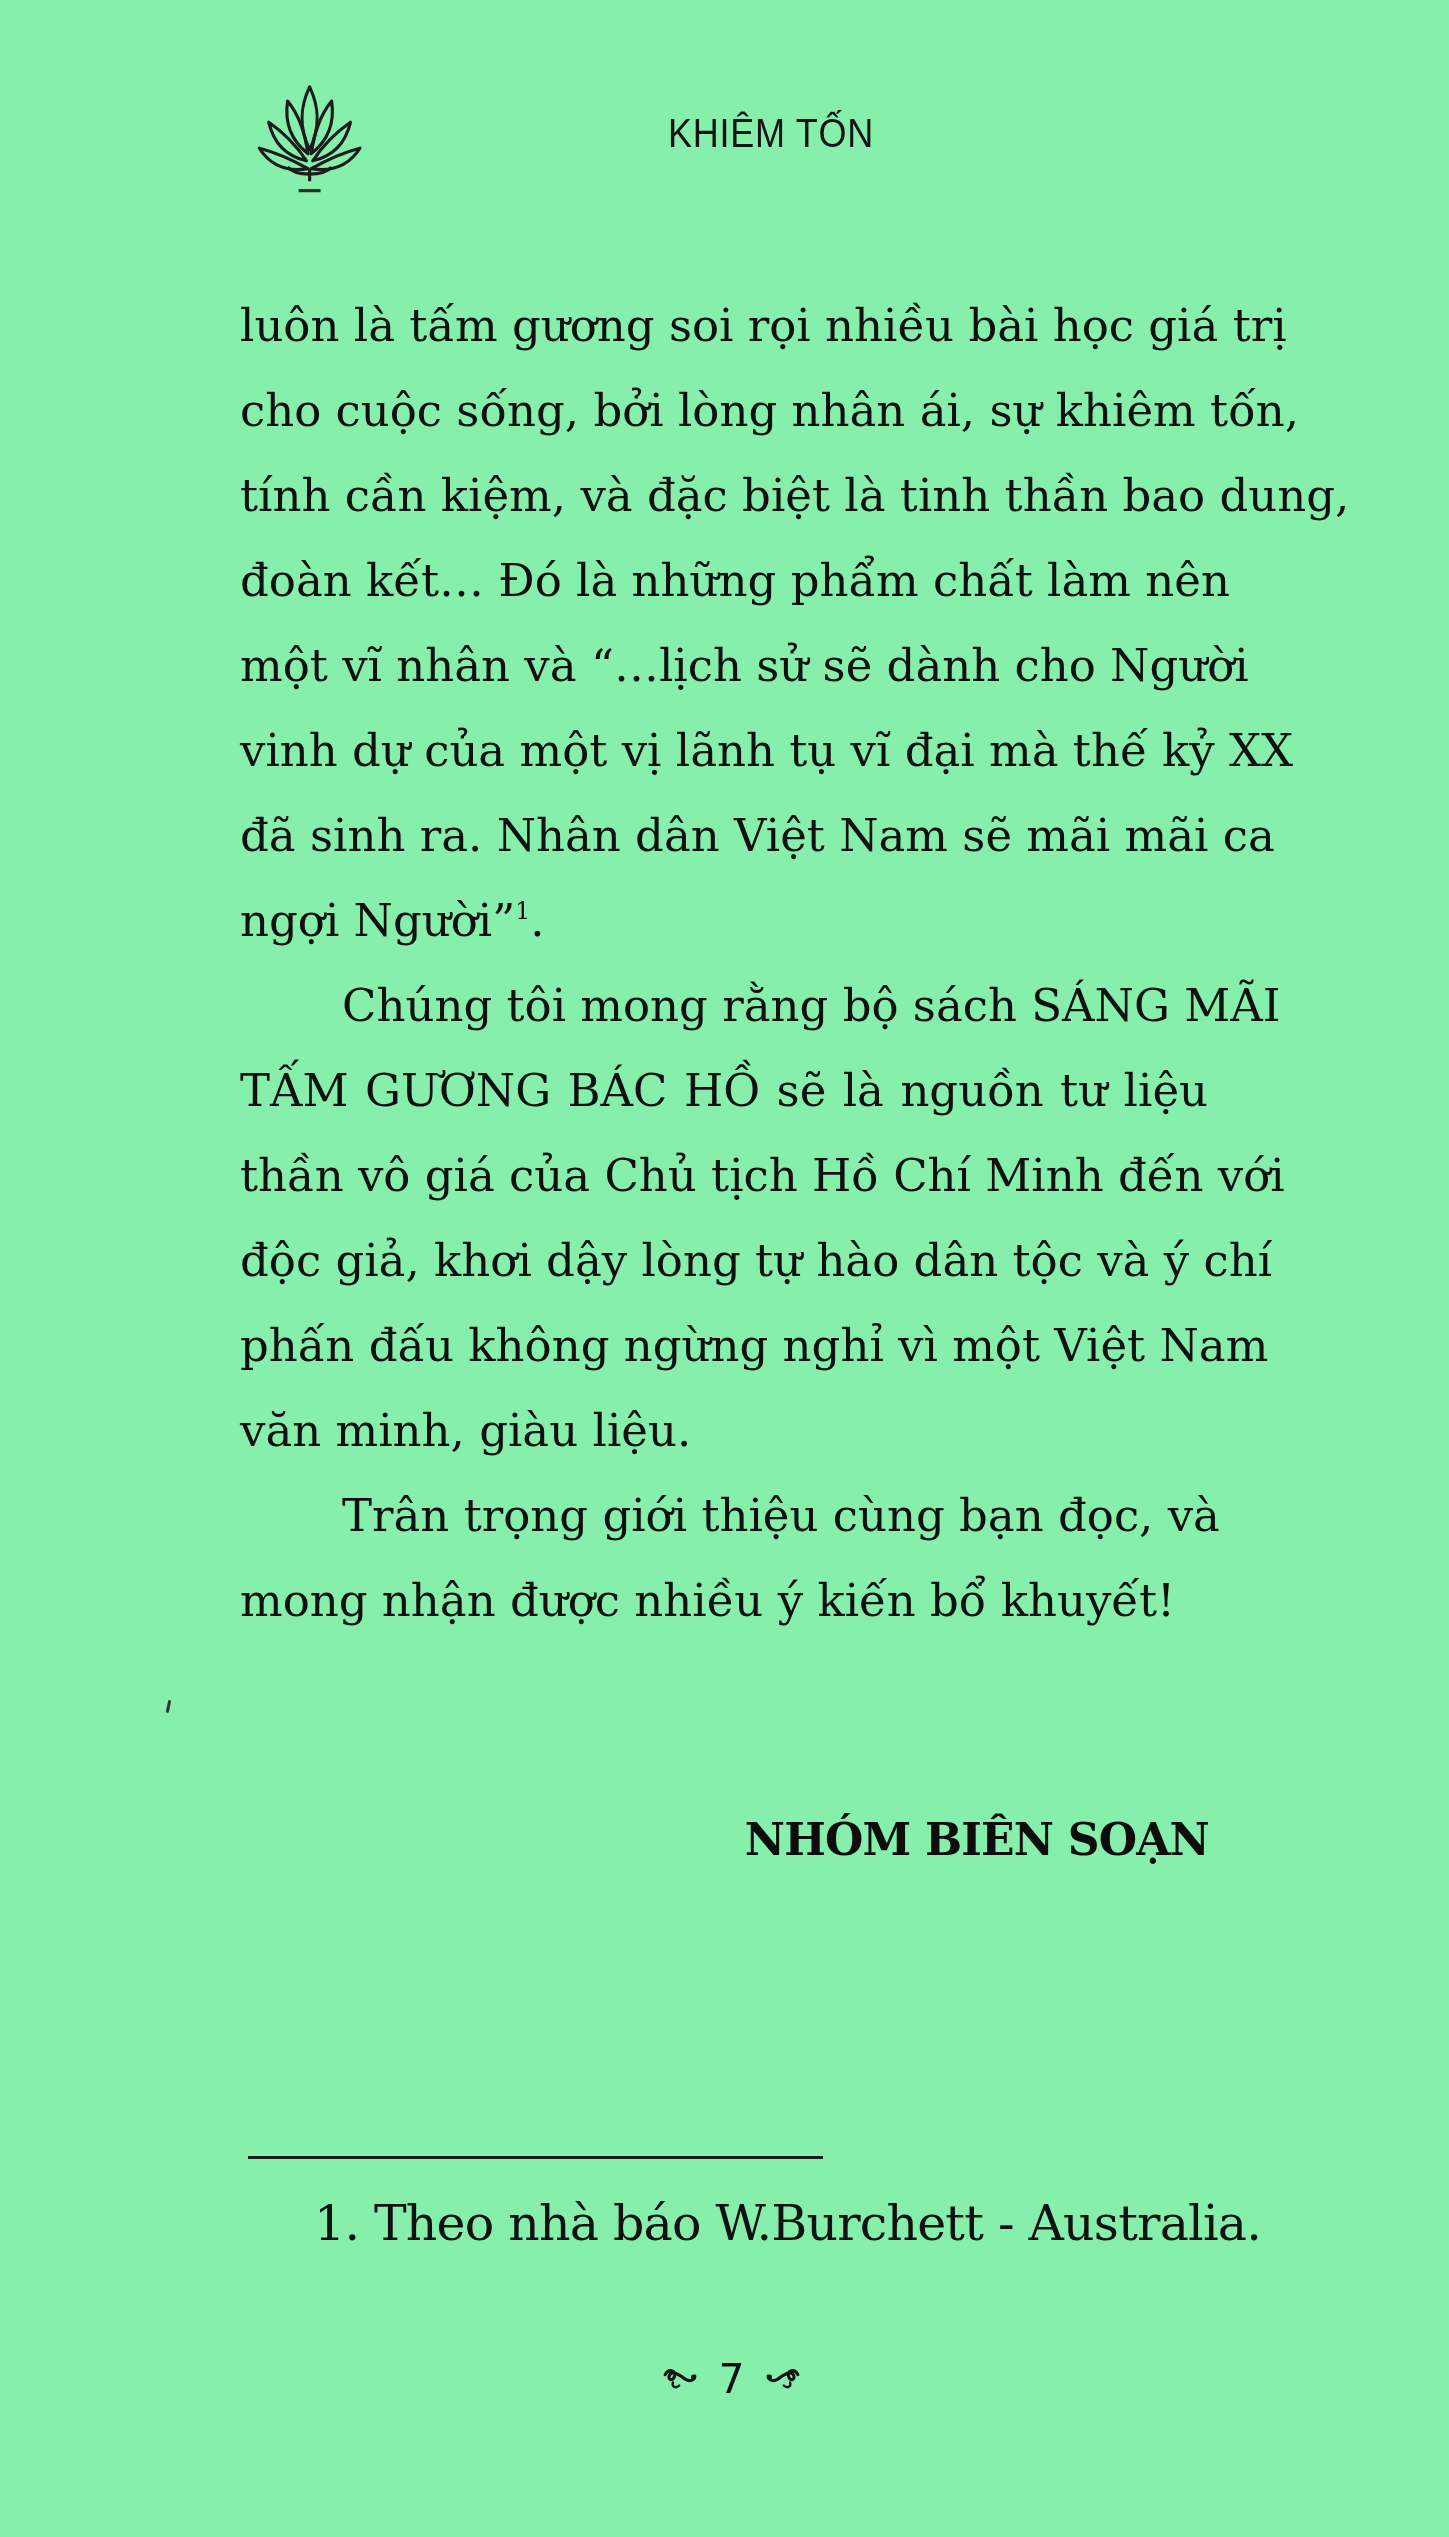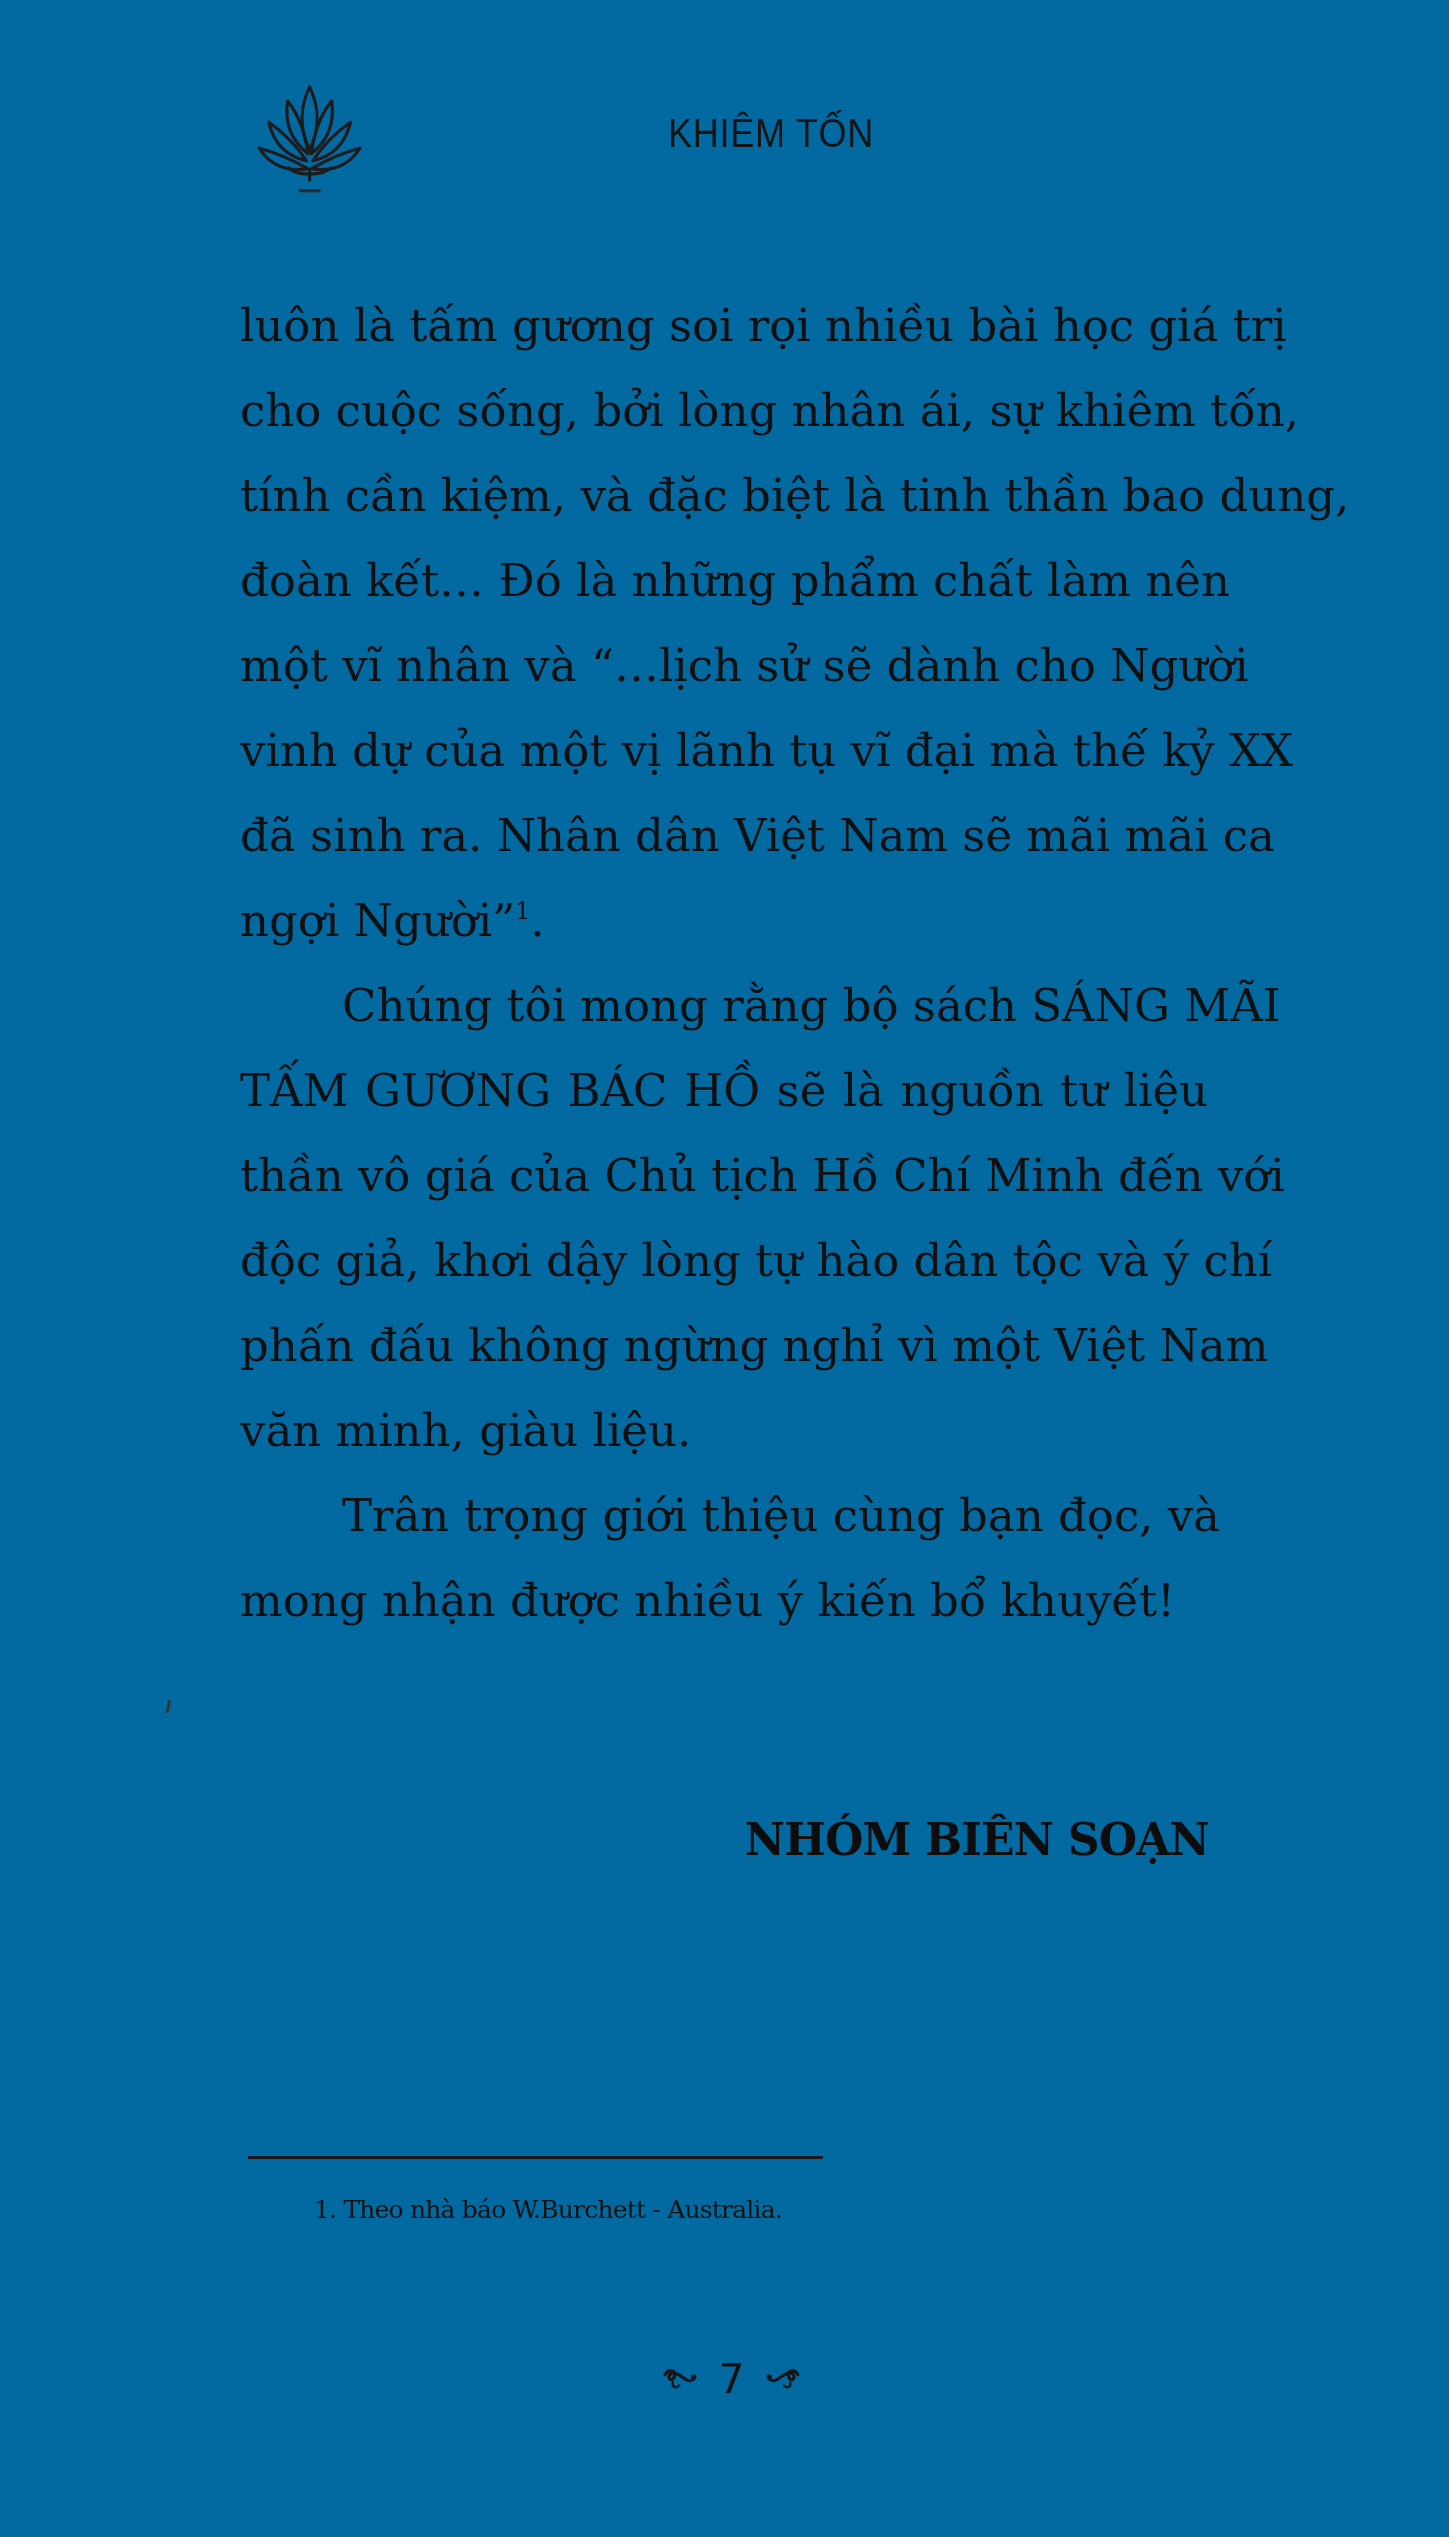--- a/index.html
+++ b/index.html
@@ -12,21 +12,21 @@
       height: 2538px;
       position: relative;
       overflow: hidden;
       color: #111111;
       font-family: "DejaVu Serif", "Liberation Serif", serif;
     }
     .page {
       position: absolute;
       left: 0; top: 0;
       width: 1450px; height: 2538px;
-      background: #0369a1;
+      background: #86efac;
     }
     
     .header {
       position: absolute;
       left: 0; top: 0;
       width: 1450px; height: 236px;
     }
     .lotus {
       position: absolute;
       left: 253px; top: 79px;
@@ -89,21 +89,21 @@
     
     .footnote-rule {
       position: absolute;
       left: 248px; top: 2156px;
       width: 575px; height: 3.1px;
       background: #1a1a1a;
     }
     .footnote {
       position: absolute;
       left: 314px; top: 2195px;
-      font-size: 25px;
+      font-size: 49px;
       letter-spacing: -0.8px;
       color: #111111;
     }
     
     .page-number-wrap {
       position: absolute;
       left: 645px; top: 2347px;
       width: 173px; height: 63px;
       display: flex;
       align-items: center;

